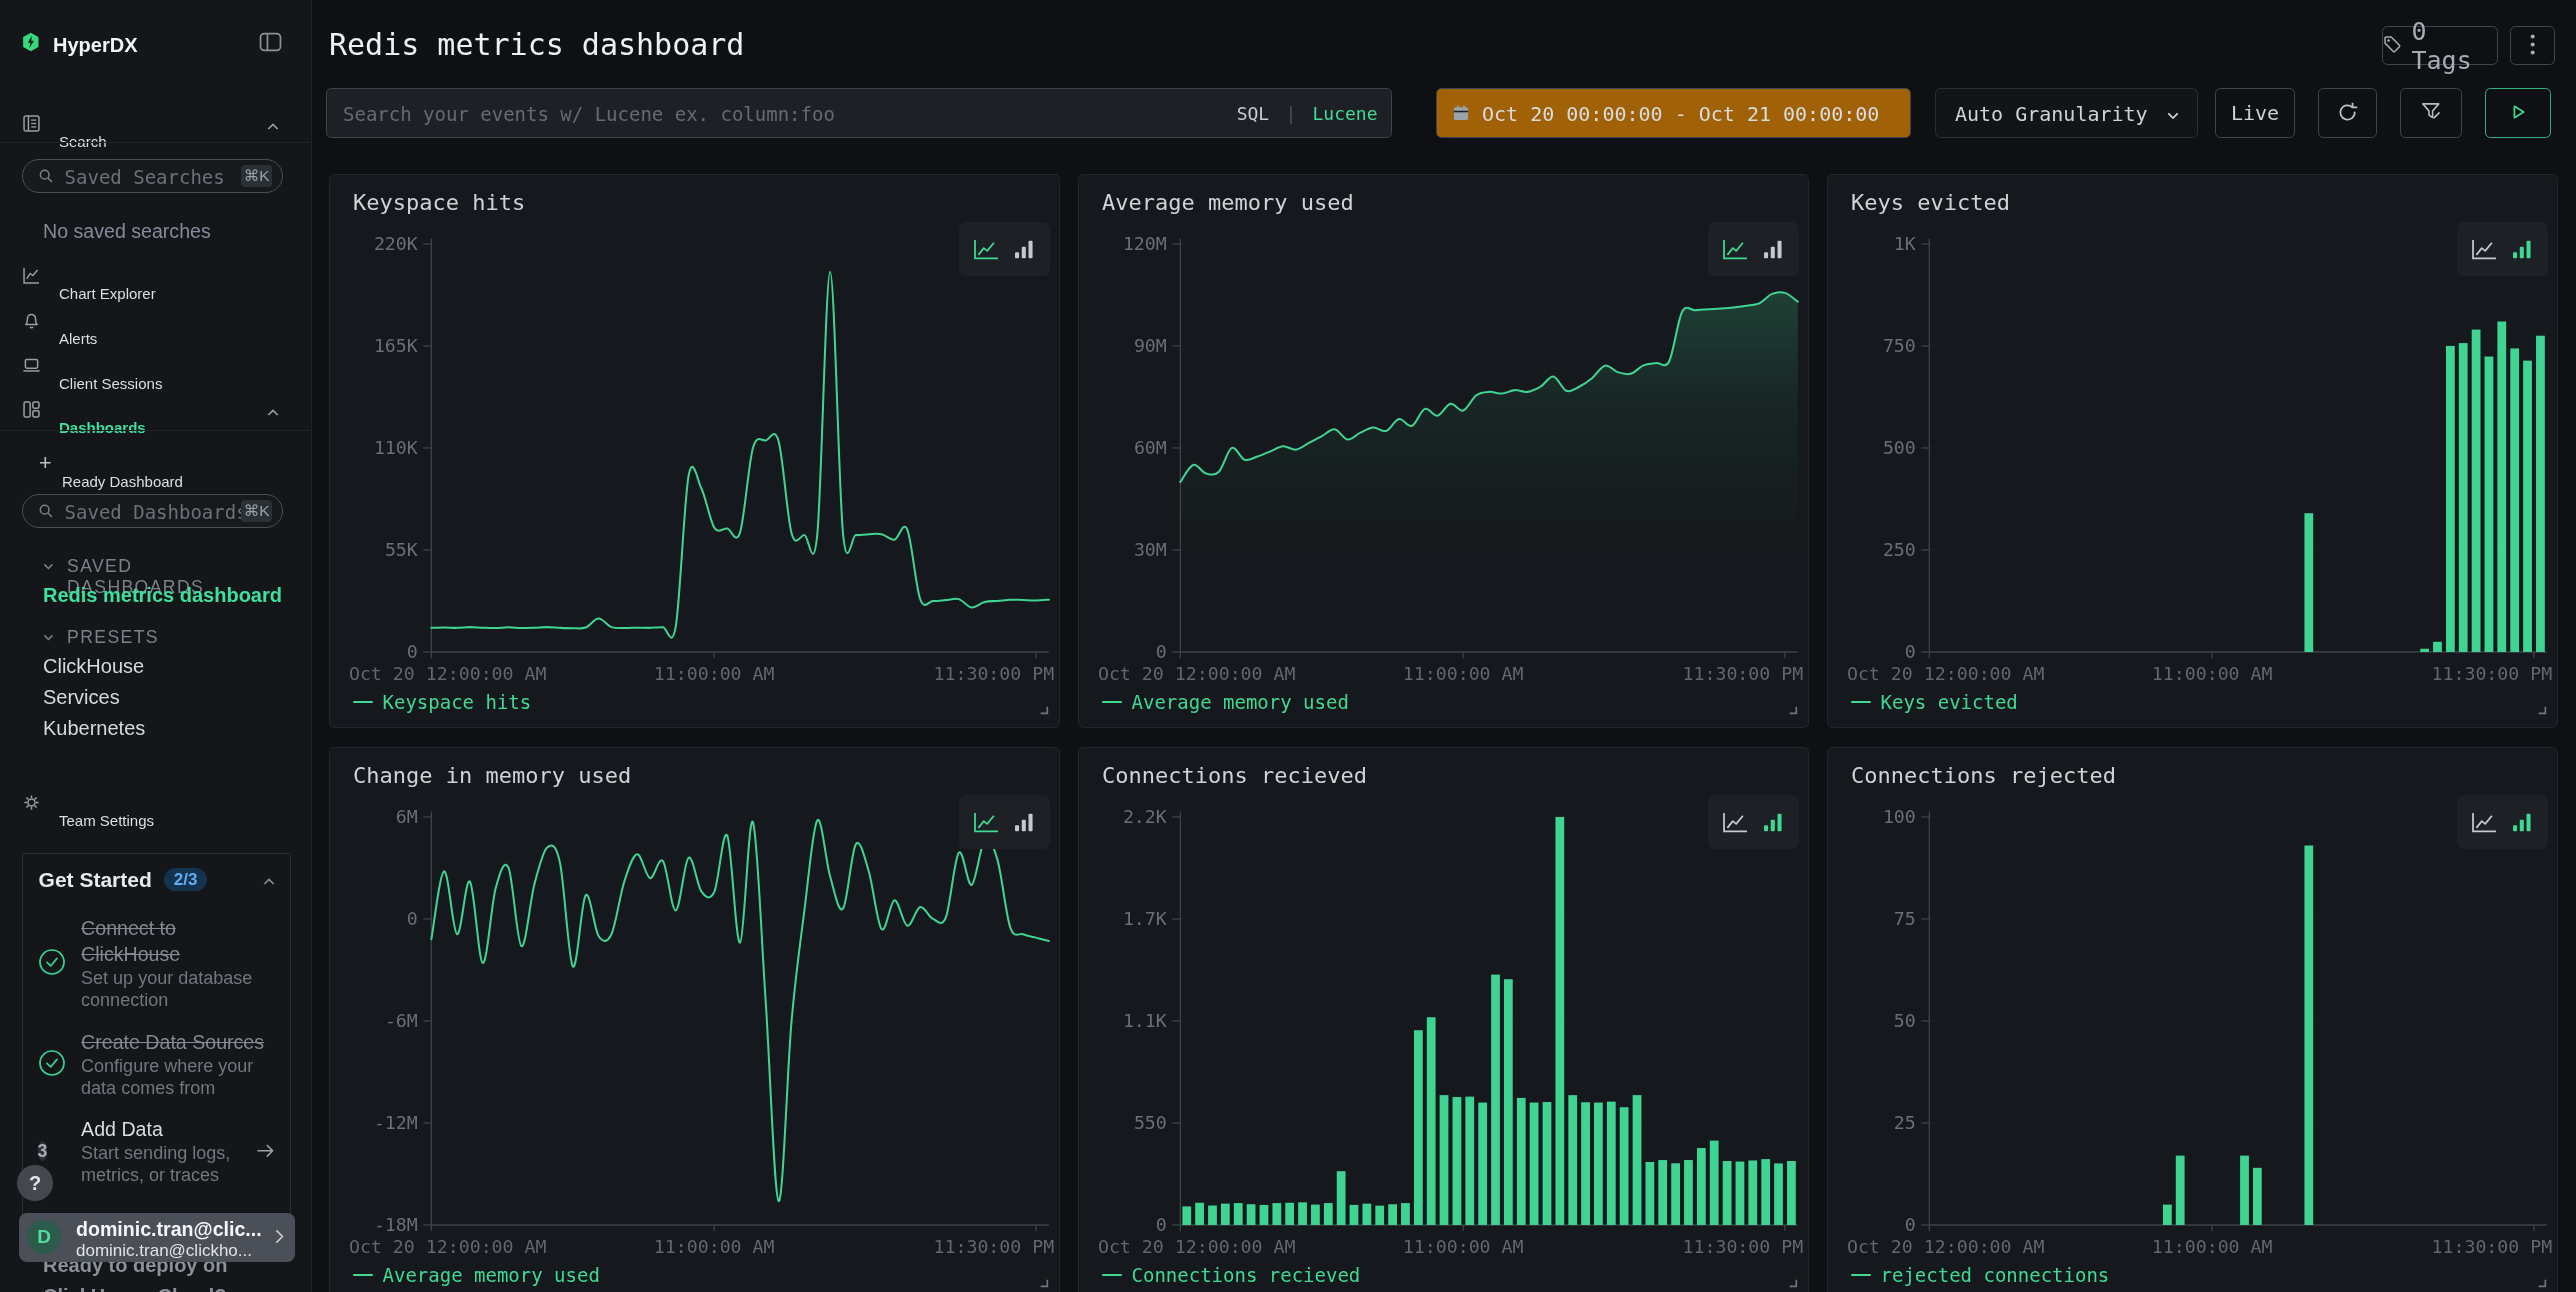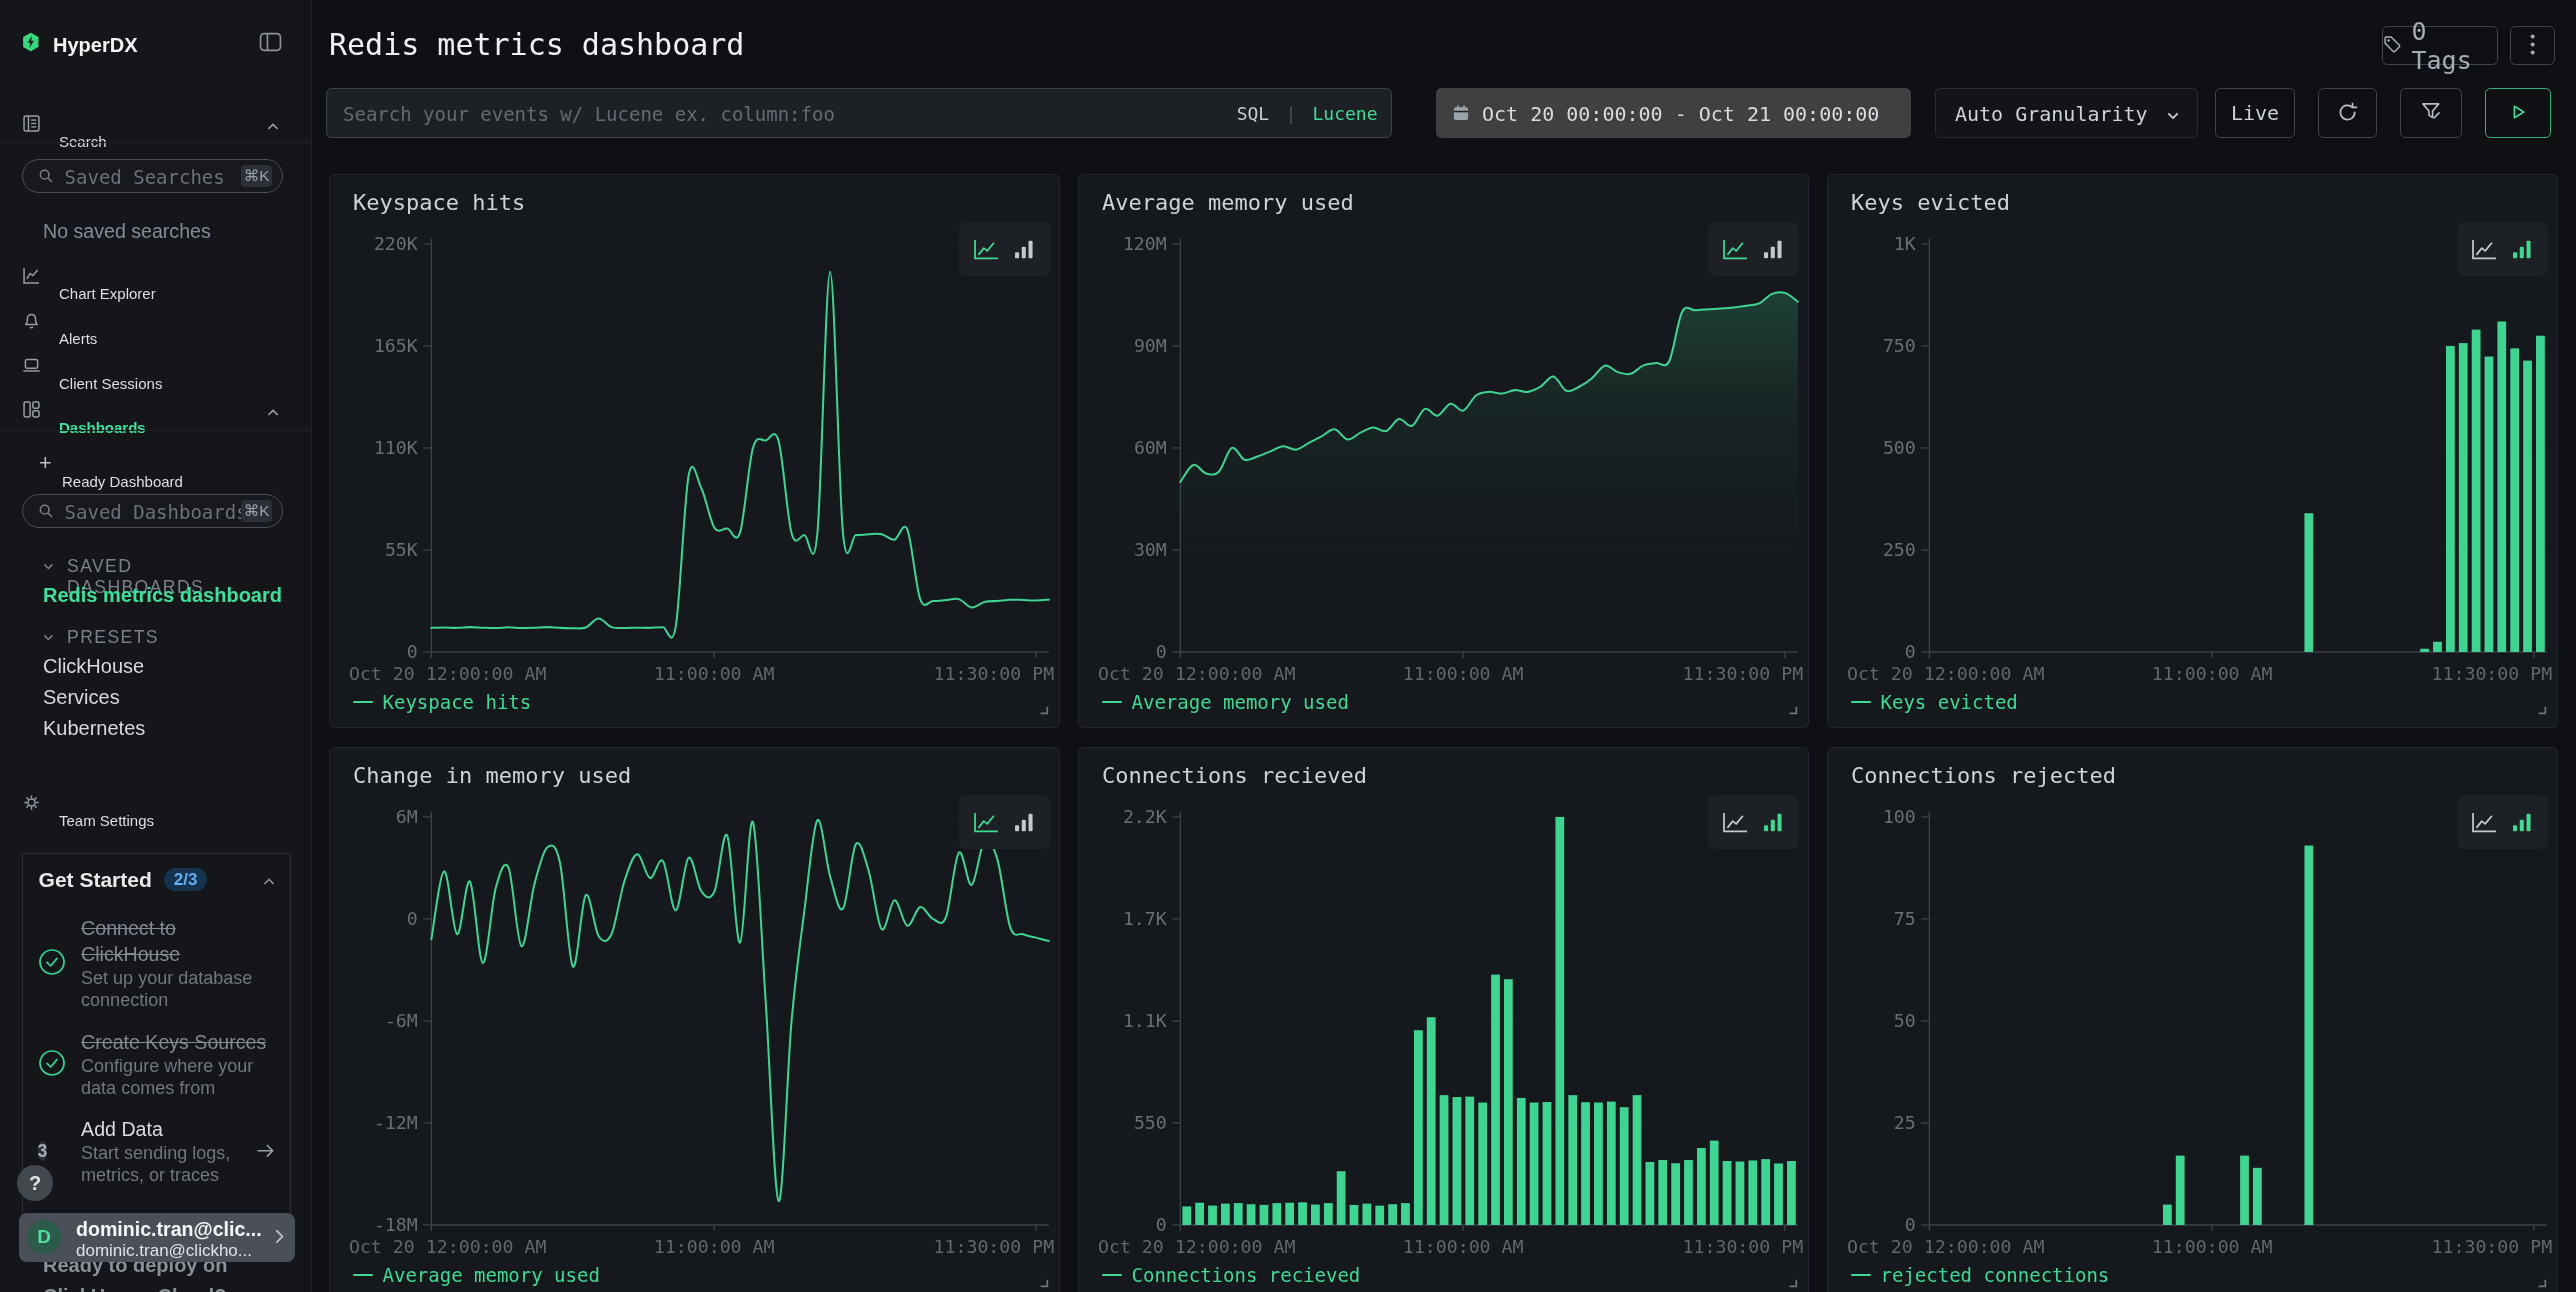--- a/index.html
+++ b/index.html
@@ -50,21 +50,21 @@
   #user-chip .uchev{position:absolute;right:10.8px;top:16px;color:#c6cbd1;}
   
   #page-title{position:absolute;left:329px;top:27px;font-size:30px;font-weight:500;color:#eef1f4;}
   .btn{position:absolute;box-sizing:border-box;border:1.4px solid #3f454c;border-radius:5.4px;display:flex;
     align-items:center;justify-content:center;gap:9.5px;background:transparent;cursor:pointer;}
   .btn .blabel{font-size:25px;color:#a6adb5;}
   #search-box{position:absolute;left:326px;top:88px;width:1066px;height:50px;background:#1d2126;border:1.4px solid #3d434b;
     border-radius:5.4px;box-sizing:border-box;}
   #search-box .ph{position:absolute;left:16px;top:13.5px;font-size:19px;color:#646b73;}
   #search-box .langs{position:absolute;right:13.5px;top:14px;font-size:18px;}
-  #date-box{position:absolute;left:1436px;top:88px;width:475px;height:50px;background:#404040;border:1.4px solid #3d434b;
+  #date-box{position:absolute;left:1436px;top:88px;width:475px;height:50px;background:#a16207;border:1.4px solid #3d434b;
     border-radius:5.4px;box-sizing:border-box;cursor:pointer;}
   #date-box .cal{position:absolute;left:15px;top:15px;}
   #date-box .dr{position:absolute;left:45px;top:13px;font-size:20px;color:#d9dde1;}
   #gran-box{position:absolute;left:1935px;top:88px;width:263px;height:50px;background:#121418;border:1.4px solid #2a2f35;
     border-radius:5.4px;box-sizing:border-box;cursor:pointer;}
   #gran-box .gl{position:absolute;left:19px;top:13px;font-size:20px;color:#ced3d8;}
   #gran-box .gchev{position:absolute;right:17.6px;top:20px;color:#ced3d8;}
   #live-btn{left:2215px;top:88px;width:80px;height:50px;}
   #live-btn .blabel{font-size:20px;color:#ced3d8;}
   #refresh-btn{left:2318px;top:88px;width:59px;height:50px;}
@@ -246,21 +246,21 @@
       </span>
     </div>
     <div class="gs-item">
       <span class="gs-ic">
         <svg width="28" height="28" viewBox="0 0 42 42">
             <circle cx="21" cy="21" r="18" stroke="#35d392" stroke-width="2.6" fill="none"></circle>
             <path d="M13.5 21.5 l5.5 5.5 9.5 -11.5" stroke="#35d392" stroke-width="2.6" fill="none" stroke-linecap="round" stroke-linejoin="round"></path>
           </svg>
       </span>
       <span style="width:203px">
-        <div class="gs-t strike">Create Keys Sources</div>
+        <div class="gs-t strike">Create Data Sources</div>
         <div class="gs-s">Configure where your data comes from</div>
       </span>
     </div>
     <div class="gs-item">
       <span class="gs-ic">
         <span class="step-circle">3</span>
       </span>
       <span style="width:189px">
         <div class="gs-t bright">Add Data</div>
         <div class="gs-s">Start sending logs, metrics, or traces</div>

